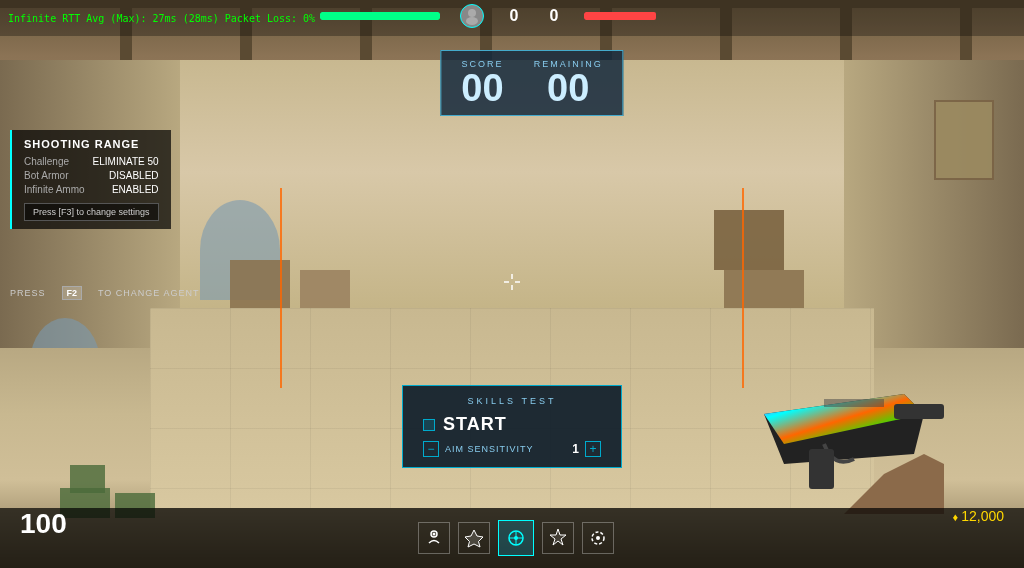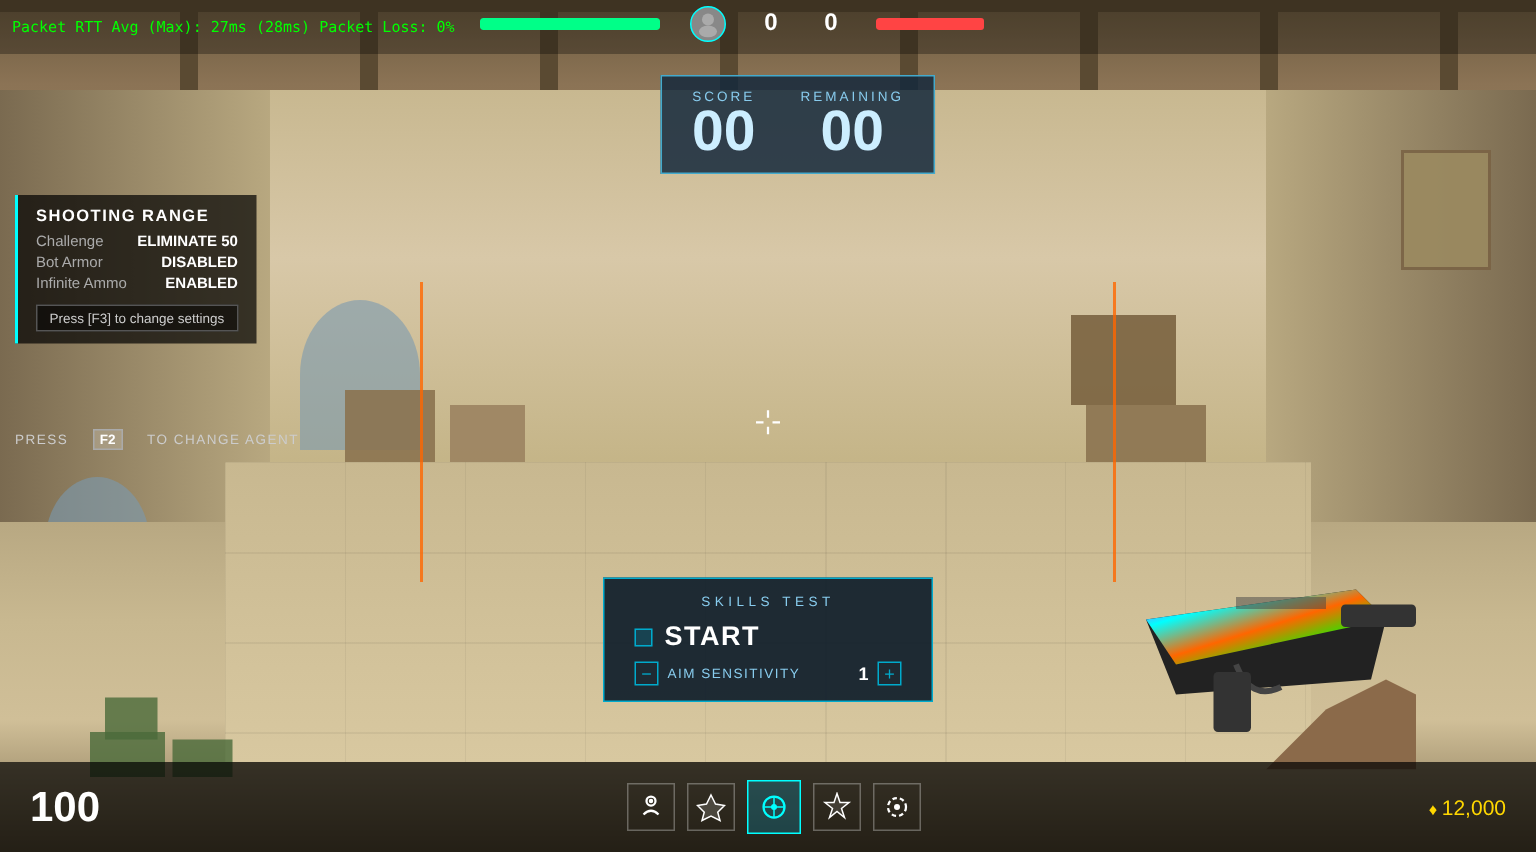--- a/index.html
+++ b/index.html
@@ -229,21 +229,21 @@
     }
 
     .range-key {
       font-size: 10px;
       color: #AAAAAA;
     }
 
     .range-val {
       font-size: 10px;
       color: #FFFFFF;
-      font-weight: bold;
+      font-weight: normal;
     }
 
     .settings-btn {
       margin-top: 8px;
       background: rgba(0,0,0,0.5);
       border: 1px solid #555;
       color: #CCCCCC;
       font-size: 9px;
       padding: 3px 8px;
       cursor: pointer;
@@ -364,21 +364,20 @@
     
     #bottom-hud {
       position: absolute;
       bottom: 0;
       left: 0;
       right: 0;
       height: 60px;
       background: rgba(0,0,0,0.7);
       z-index: 100;
       display: flex;
-      align-items: center;
       padding: 0 20px;
     }
 
     #health-display {
       font-size: 28px;
       color: #FFFFFF;
       font-weight: bold;
       min-width: 80px;
     }
 
@@ -528,21 +527,21 @@
     <div class="orange-line" style="bottom:180px; right:280px; width:2px; height:200px;"></div>
 
     <div style="position:absolute; bottom:50px; left:60px; width:50px; height:30px; background:#4A6A3A; opacity:0.8;"></div>
     <div style="position:absolute; bottom:50px; left:115px; width:40px; height:25px; background:#4A6A3A; opacity:0.8;"></div>
     <div style="position:absolute; bottom:75px; left:70px; width:35px; height:28px; background:#4A6A3A; opacity:0.8;"></div>
   </div>
 </div>
 
 <div id="top-hud">
   <div id="network-info">
-    <span>Packet RTT</span>
+    <span>Infinite RTT</span>
     <span> <span>Avg (Max):</span> </span>
     <span>27ms (28ms)</span>
     <span> <span>Packet Loss:</span> </span>
     <span>0%</span>
   </div>
 
   <div id="score-center">
     <div class="health-bar-container">
       <div class="health-bar health-bar-ally">
         <div class="health-bar-fill"></div>

